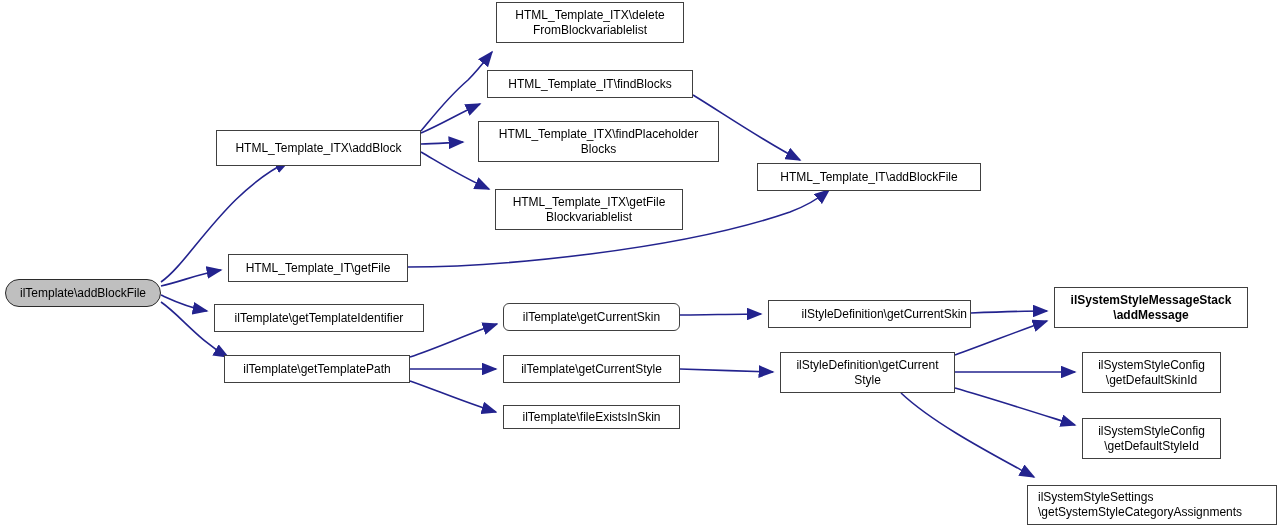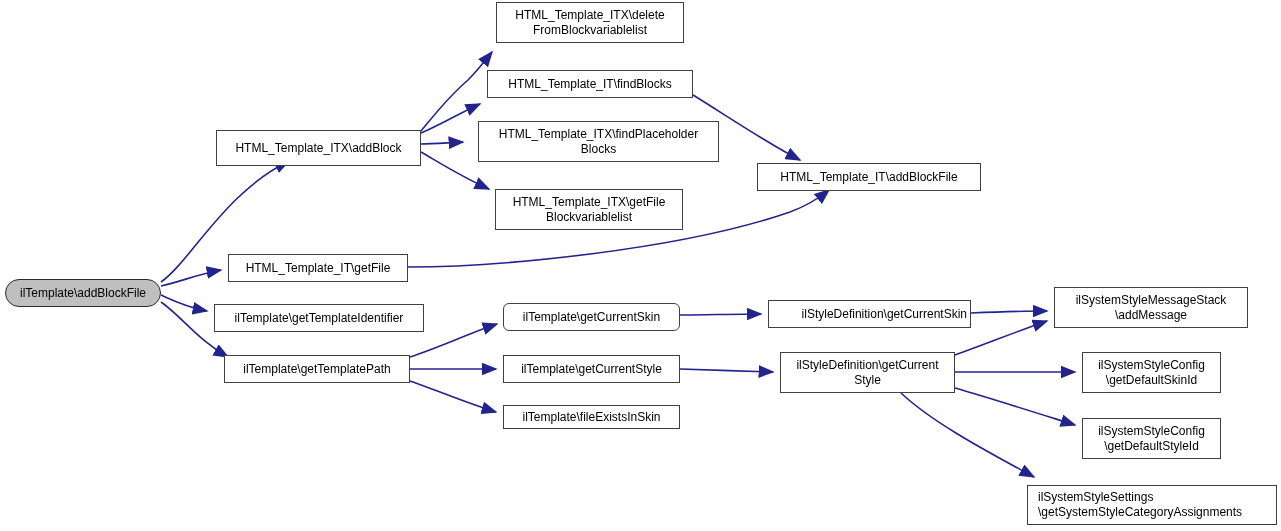--- a/index.html
+++ b/index.html
@@ -96,21 +96,21 @@
       <div class="node" style="left: 757px; top: 163px; width: 224px; height: 28px;"><span>HTML_Template_IT\addBlockFile</span></div>
       <div class="node" style="left: 228px; top: 254px; width: 180px; height: 28px;"><span>HTML_Template_IT\getFile</span></div>
       <div class="node" style="left: 214px; top: 304px; width: 210px; height: 28px;"><span>ilTemplate\getTemplateIdentifier</span></div>
       <div class="node" style="left: 224px; top: 355px; width: 186px; height: 28px;"><span>ilTemplate\getTemplatePath</span></div>
       <div class="node" style="left: 503px; top: 303px; width: 177px; height: 28px; border-radius: 6px;"><span>ilTemplate\getCurrentSkin</span></div>
       <div class="node" style="left: 503px; top: 355px; width: 177px; height: 28px;"><span>ilTemplate\getCurrentStyle</span></div>
       <div class="node" style="left: 503px; top: 405px; width: 177px; height: 24px;"><span>ilTemplate\fileExistsInSkin</span></div>
       <div class="node" style="left: 768px; top: 300px; width: 203px; height: 28px; justify-content: flex-end;"><span>ilStyleDefinition\getCurrentSkin</span></div>
       <div class="node" style="left: 780px; top: 352px; width: 175px; height: 41px;"><span>ilStyleDefinition\getCurrent
 Style</span></div>
-      <div class="node" style="left: 1054px; top: 287px; width: 194px; height: 41px;"><span>ilSystemStyleMessageStack
+      <div class="node" style="left: 1054px; top: 287px; width: 194px; height: 41px; font-weight: bold;"><span>ilSystemStyleMessageStack
 \addMessage</span></div>
       <div class="node" style="left: 1082px; top: 352px; width: 139px; height: 41px;"><span>ilSystemStyleConfig
 \getDefaultSkinId</span></div>
       <div class="node" style="left: 1082px; top: 418px; width: 139px; height: 41px;"><span>ilSystemStyleConfig
 \getDefaultStyleId</span></div>
       <div class="node leftalign" style="left: 1027px; top: 485px; width: 250px; height: 40px;"><span>ilSystemStyleSettings
 \getSystemStyleCategoryAssignments</span></div>
     </div>
 </div>
 

